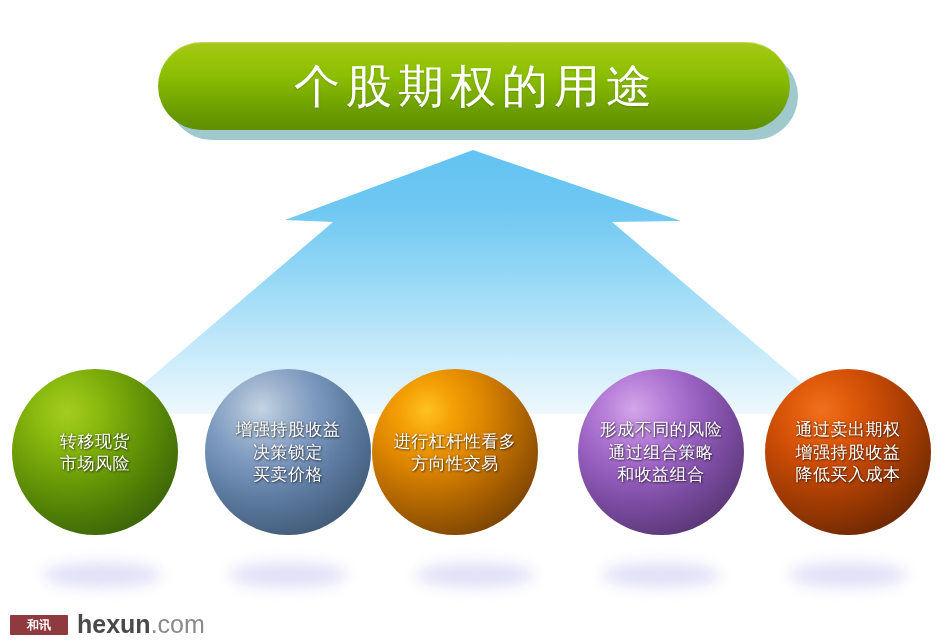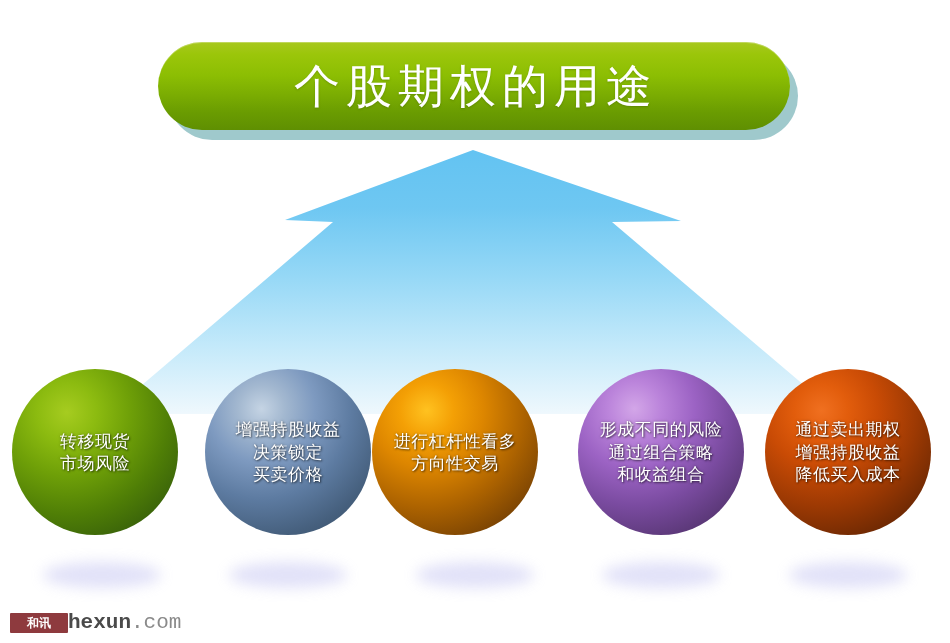--- a/index.html
+++ b/index.html
@@ -158,42 +158,43 @@
         #4f1d04 100%);
   }
 
   
   .footer {
     position: absolute;
     left: 10px;
     top: 612px;
     display: flex;
     align-items: center;
+    gap: 9px;
   }
   .logo-badge {
     width: 58px;
     height: 20px;
     background: #8e3a3e;
     display: flex;
     align-items: center;
     justify-content: center;
     border-radius: 1px;
   }
   .logo-badge-text {
     color: #ffffff;
     font-family: "DejaVu Sans", "Liberation Sans", sans-serif;
     font-size: 12px;
     font-weight: bold;
     line-height: 1;
     letter-spacing: 0px;
     white-space: nowrap;
   }
   .footer-brand {
-    font-family: Liberation Mono, monospace;
-    font-size: 21px;
+    font-family: Liberation Sans, sans-serif;
+    font-size: 25px;
     line-height: 1;
     white-space: nowrap;
   }
   .footer-brand .b1 {
     color: #4a4a4a;
     font-weight: bold;
   }
   .footer-brand .b2 {
     color: #8a8a8a;
     font-weight: normal;

